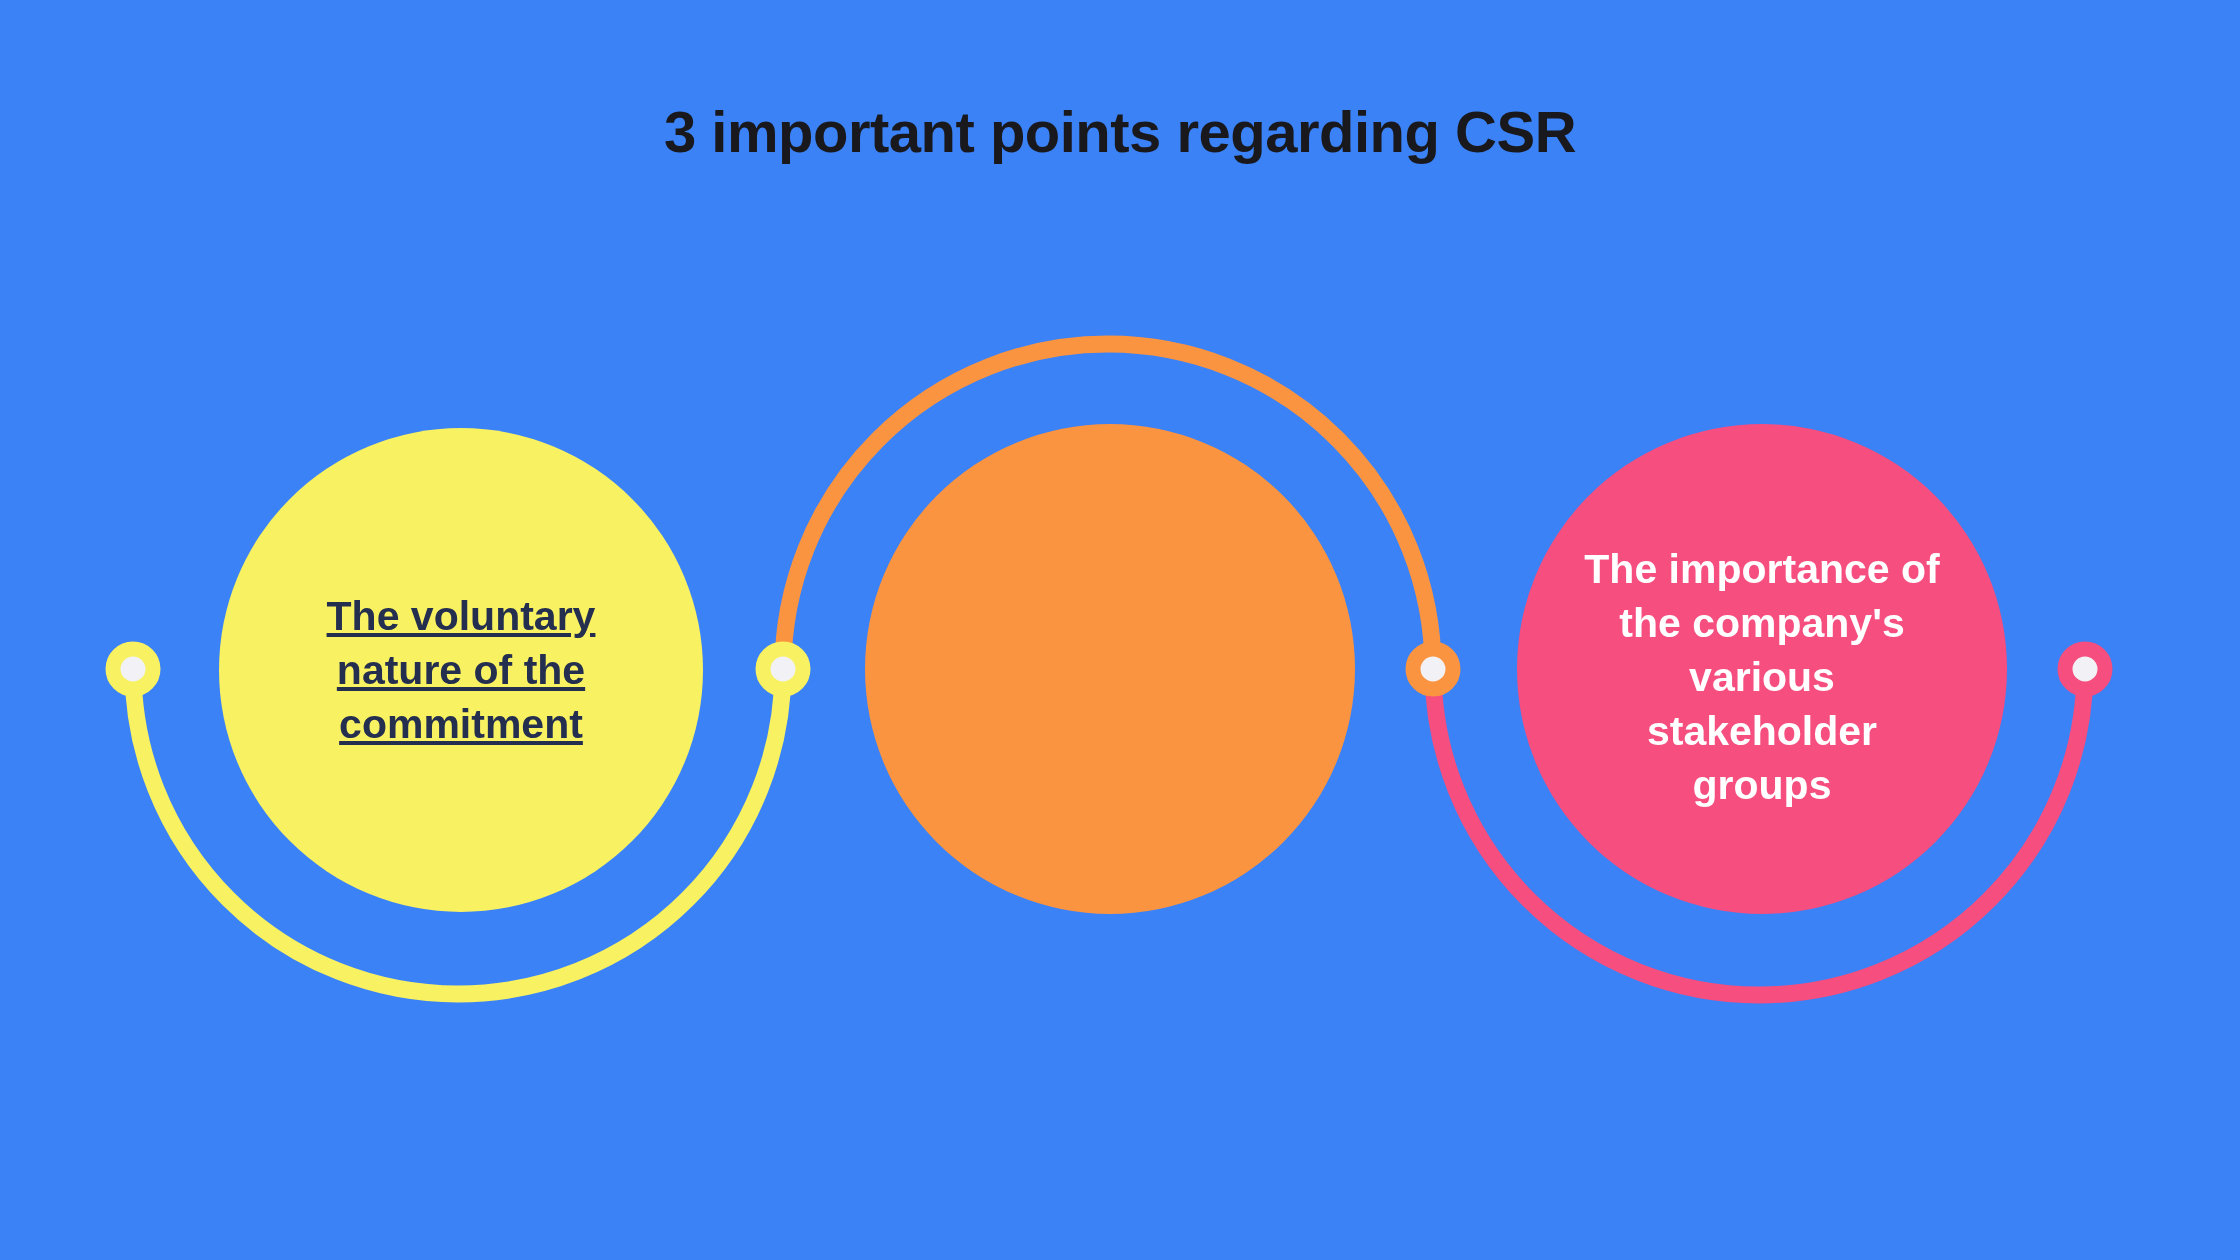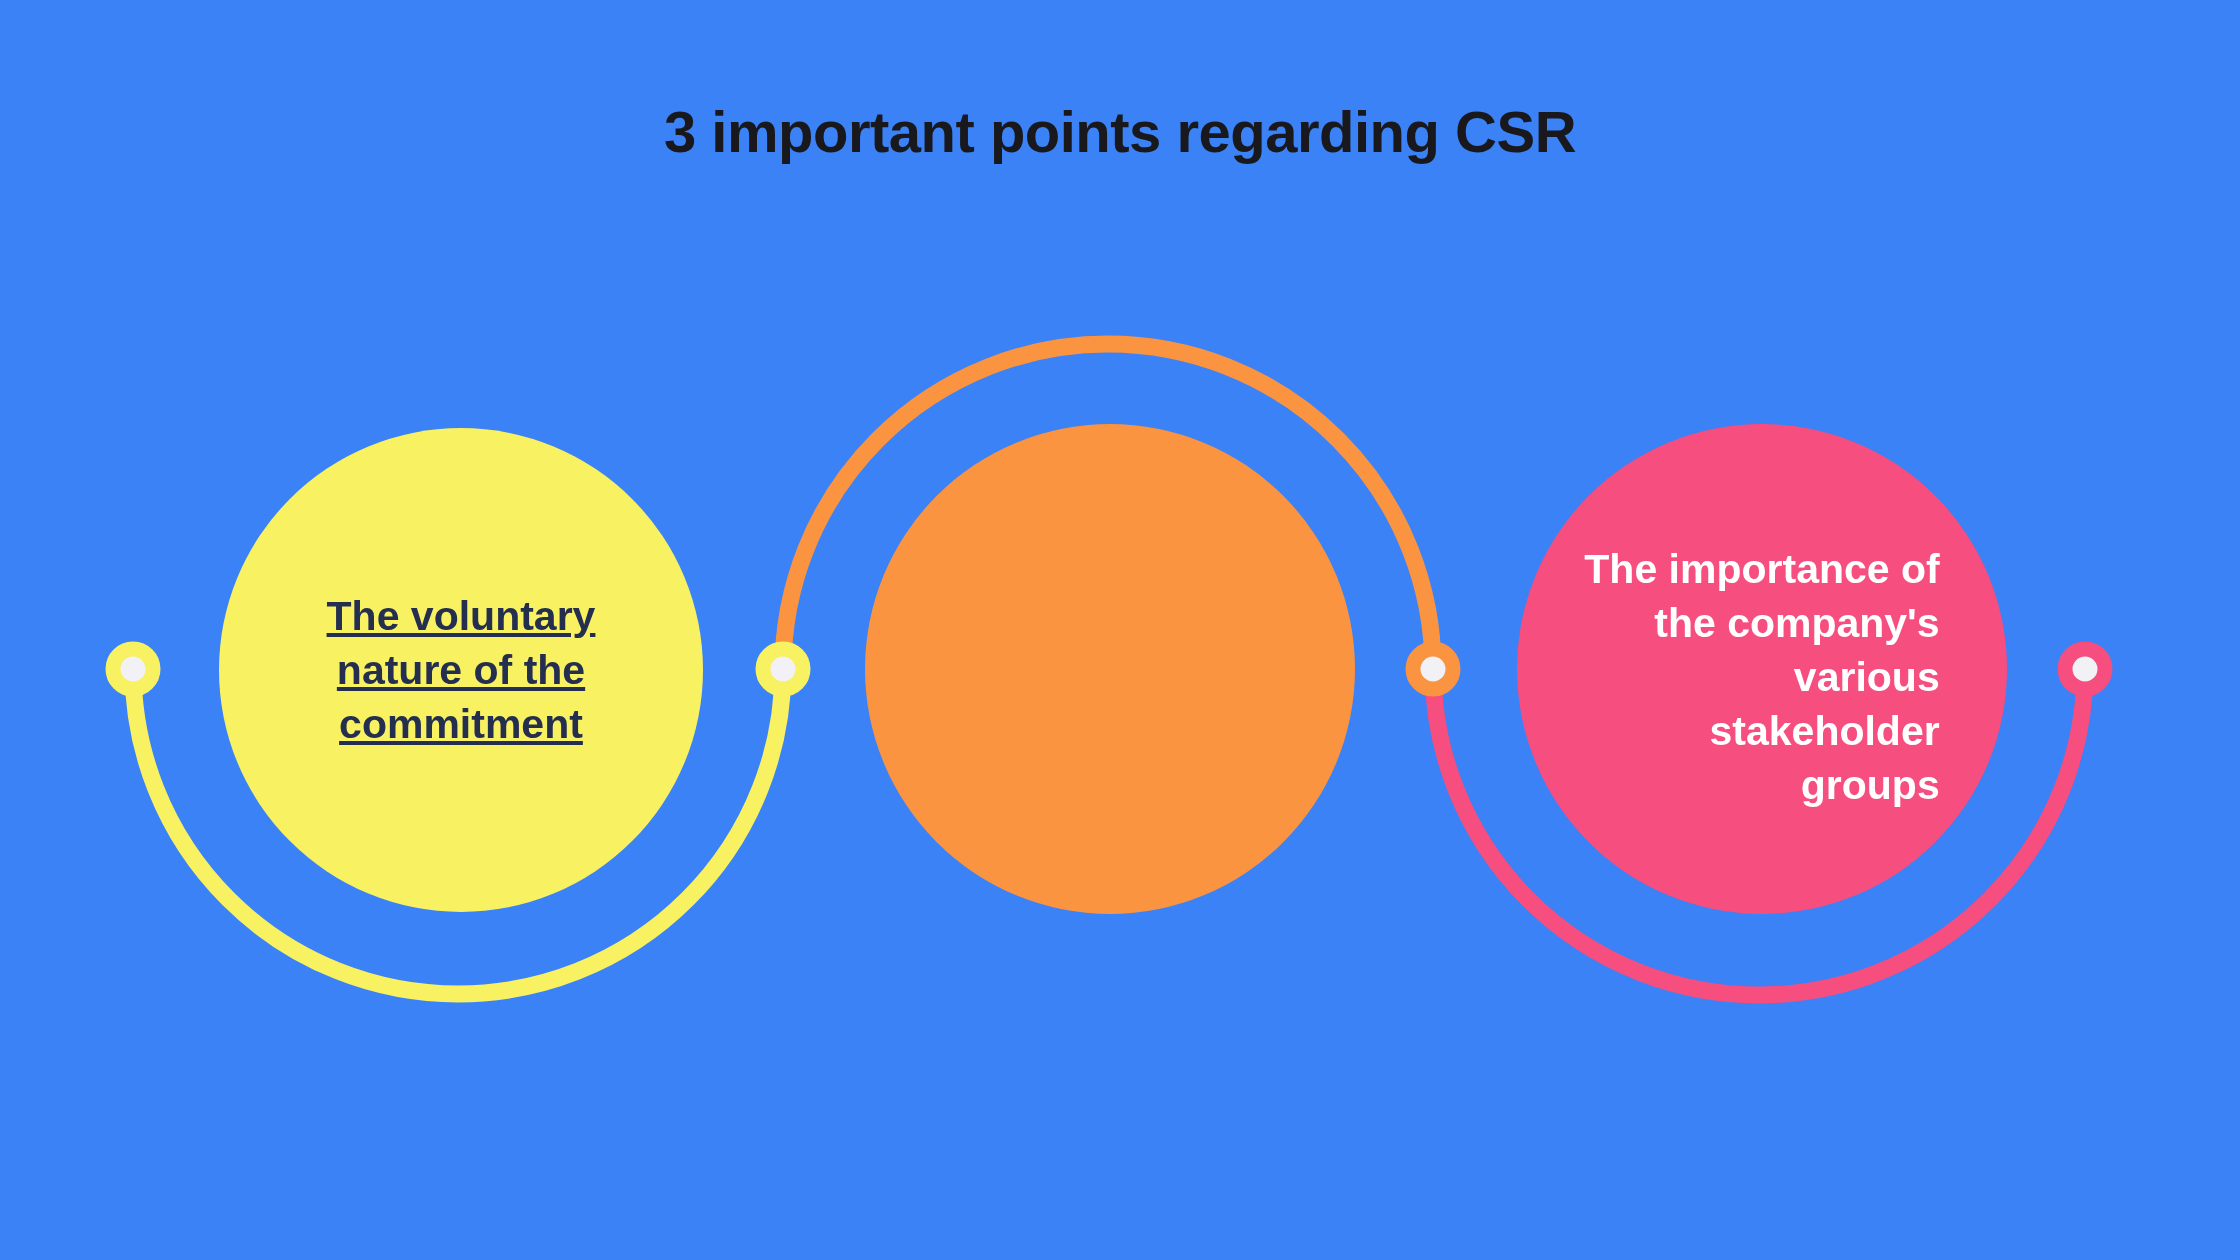--- a/index.html
+++ b/index.html
@@ -72,21 +72,20 @@
     width: 490px;
     height: 500px;
     color: #ffffff;
   }
   .label-3 {
     left: 1517px;
     top: 424px;
     width: 490px;
     height: 506px;
     color: #ffffff;
-    text-align: right;
   }
 </style>
 </head>
 <body>
 
 <div class="stage">
 
   <div class="title">3 important points regarding CSR</div>
 
   <svg class="diagram-svg" viewBox="0 0 2240 1260">

